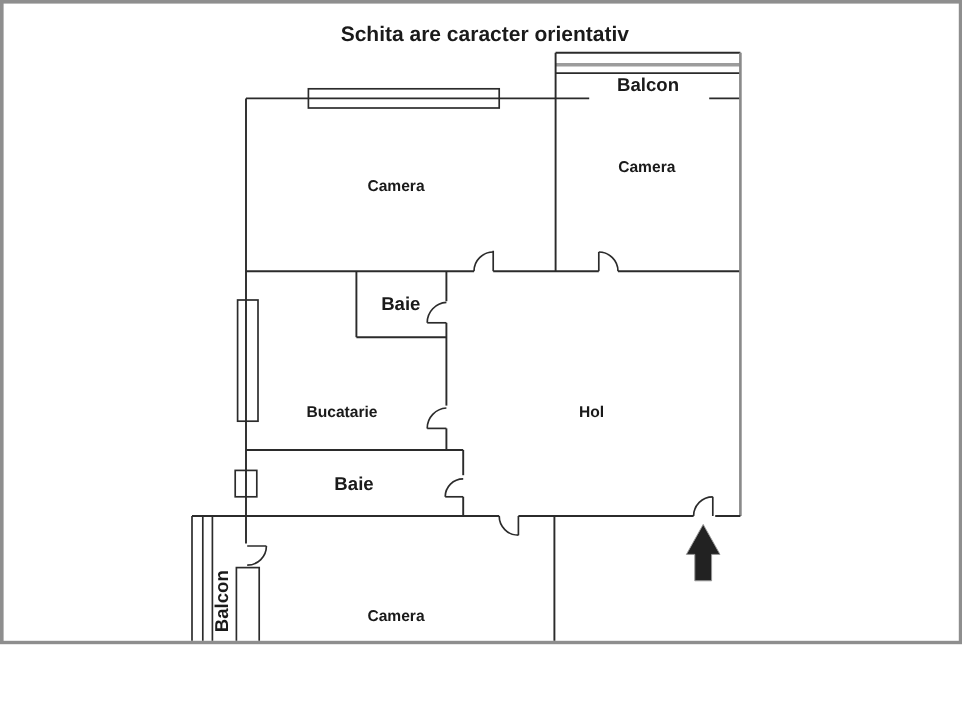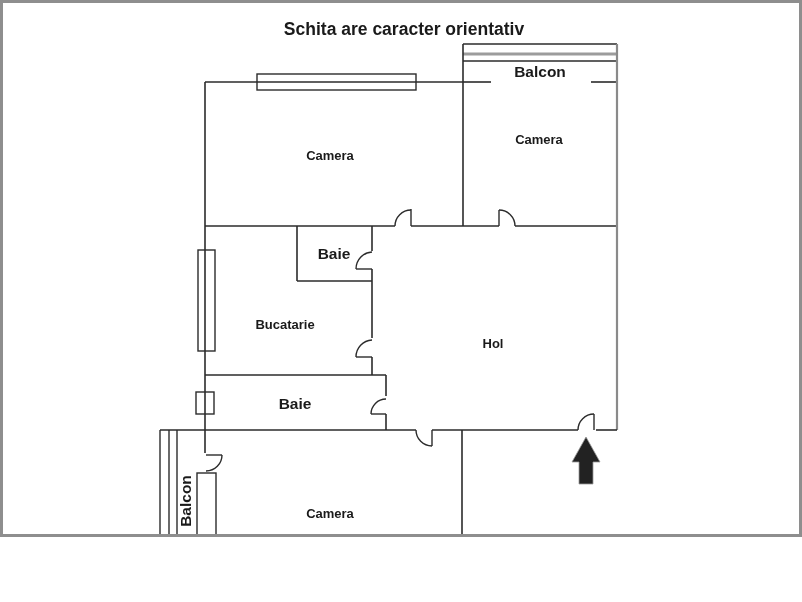--- a/index.html
+++ b/index.html
@@ -154,21 +154,21 @@
   <div id="title">Schita are caracter orientativ</div>
 
   <div class="lbl" style="left:327px; top:152px">Camera</div>
 
   <div class="lbl small" style="left:537px; top:69px">Balcon</div>
 
   <div class="lbl" style="left:536px; top:136px">Camera</div>
 
   <div class="lbl small" style="left:331px; top:251px">Baie</div>
 
-  <div class="lbl" style="left:282px; top:321px">Bucatarie</div>
+  <div class="lbl" style="left:282px; top:340px">Bucatarie</div>
 
   <div class="lbl" style="left:490px; top:340px">Hol</div>
 
   <div class="lbl small" style="left:292px; top:401px">Baie</div>
 
   <div class="lbl" style="left:327px; top:510px">Camera</div>
 
   <div class="lbl small rot" style="left:183px; top:498px">Balcon</div>
 
 </div>

